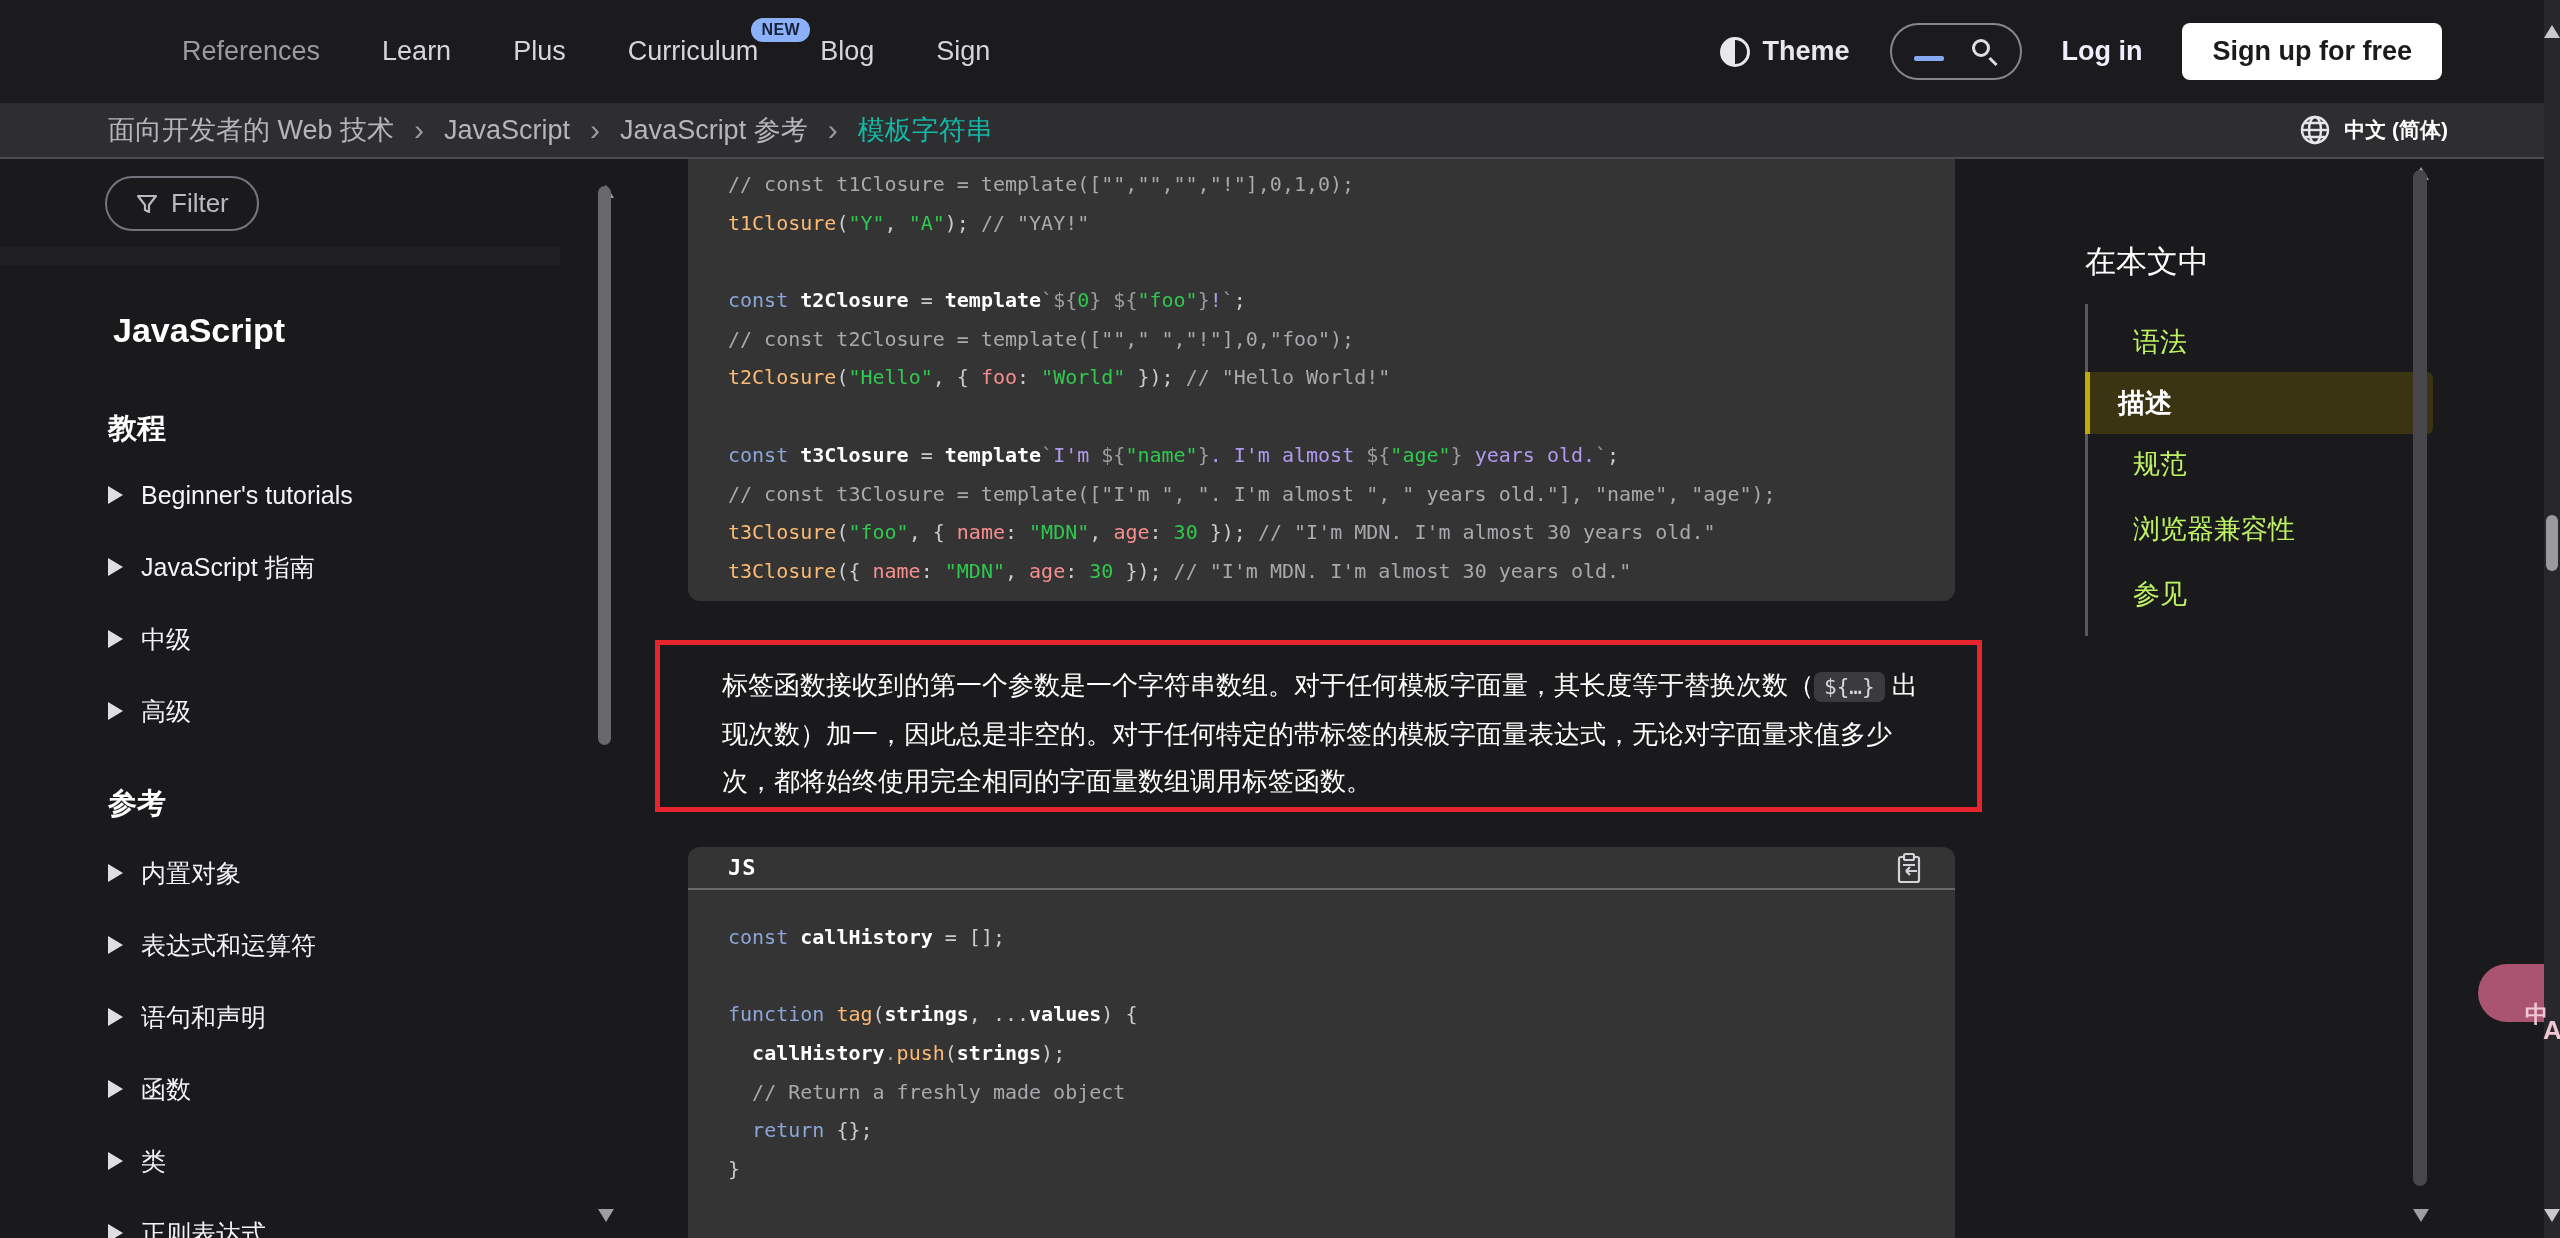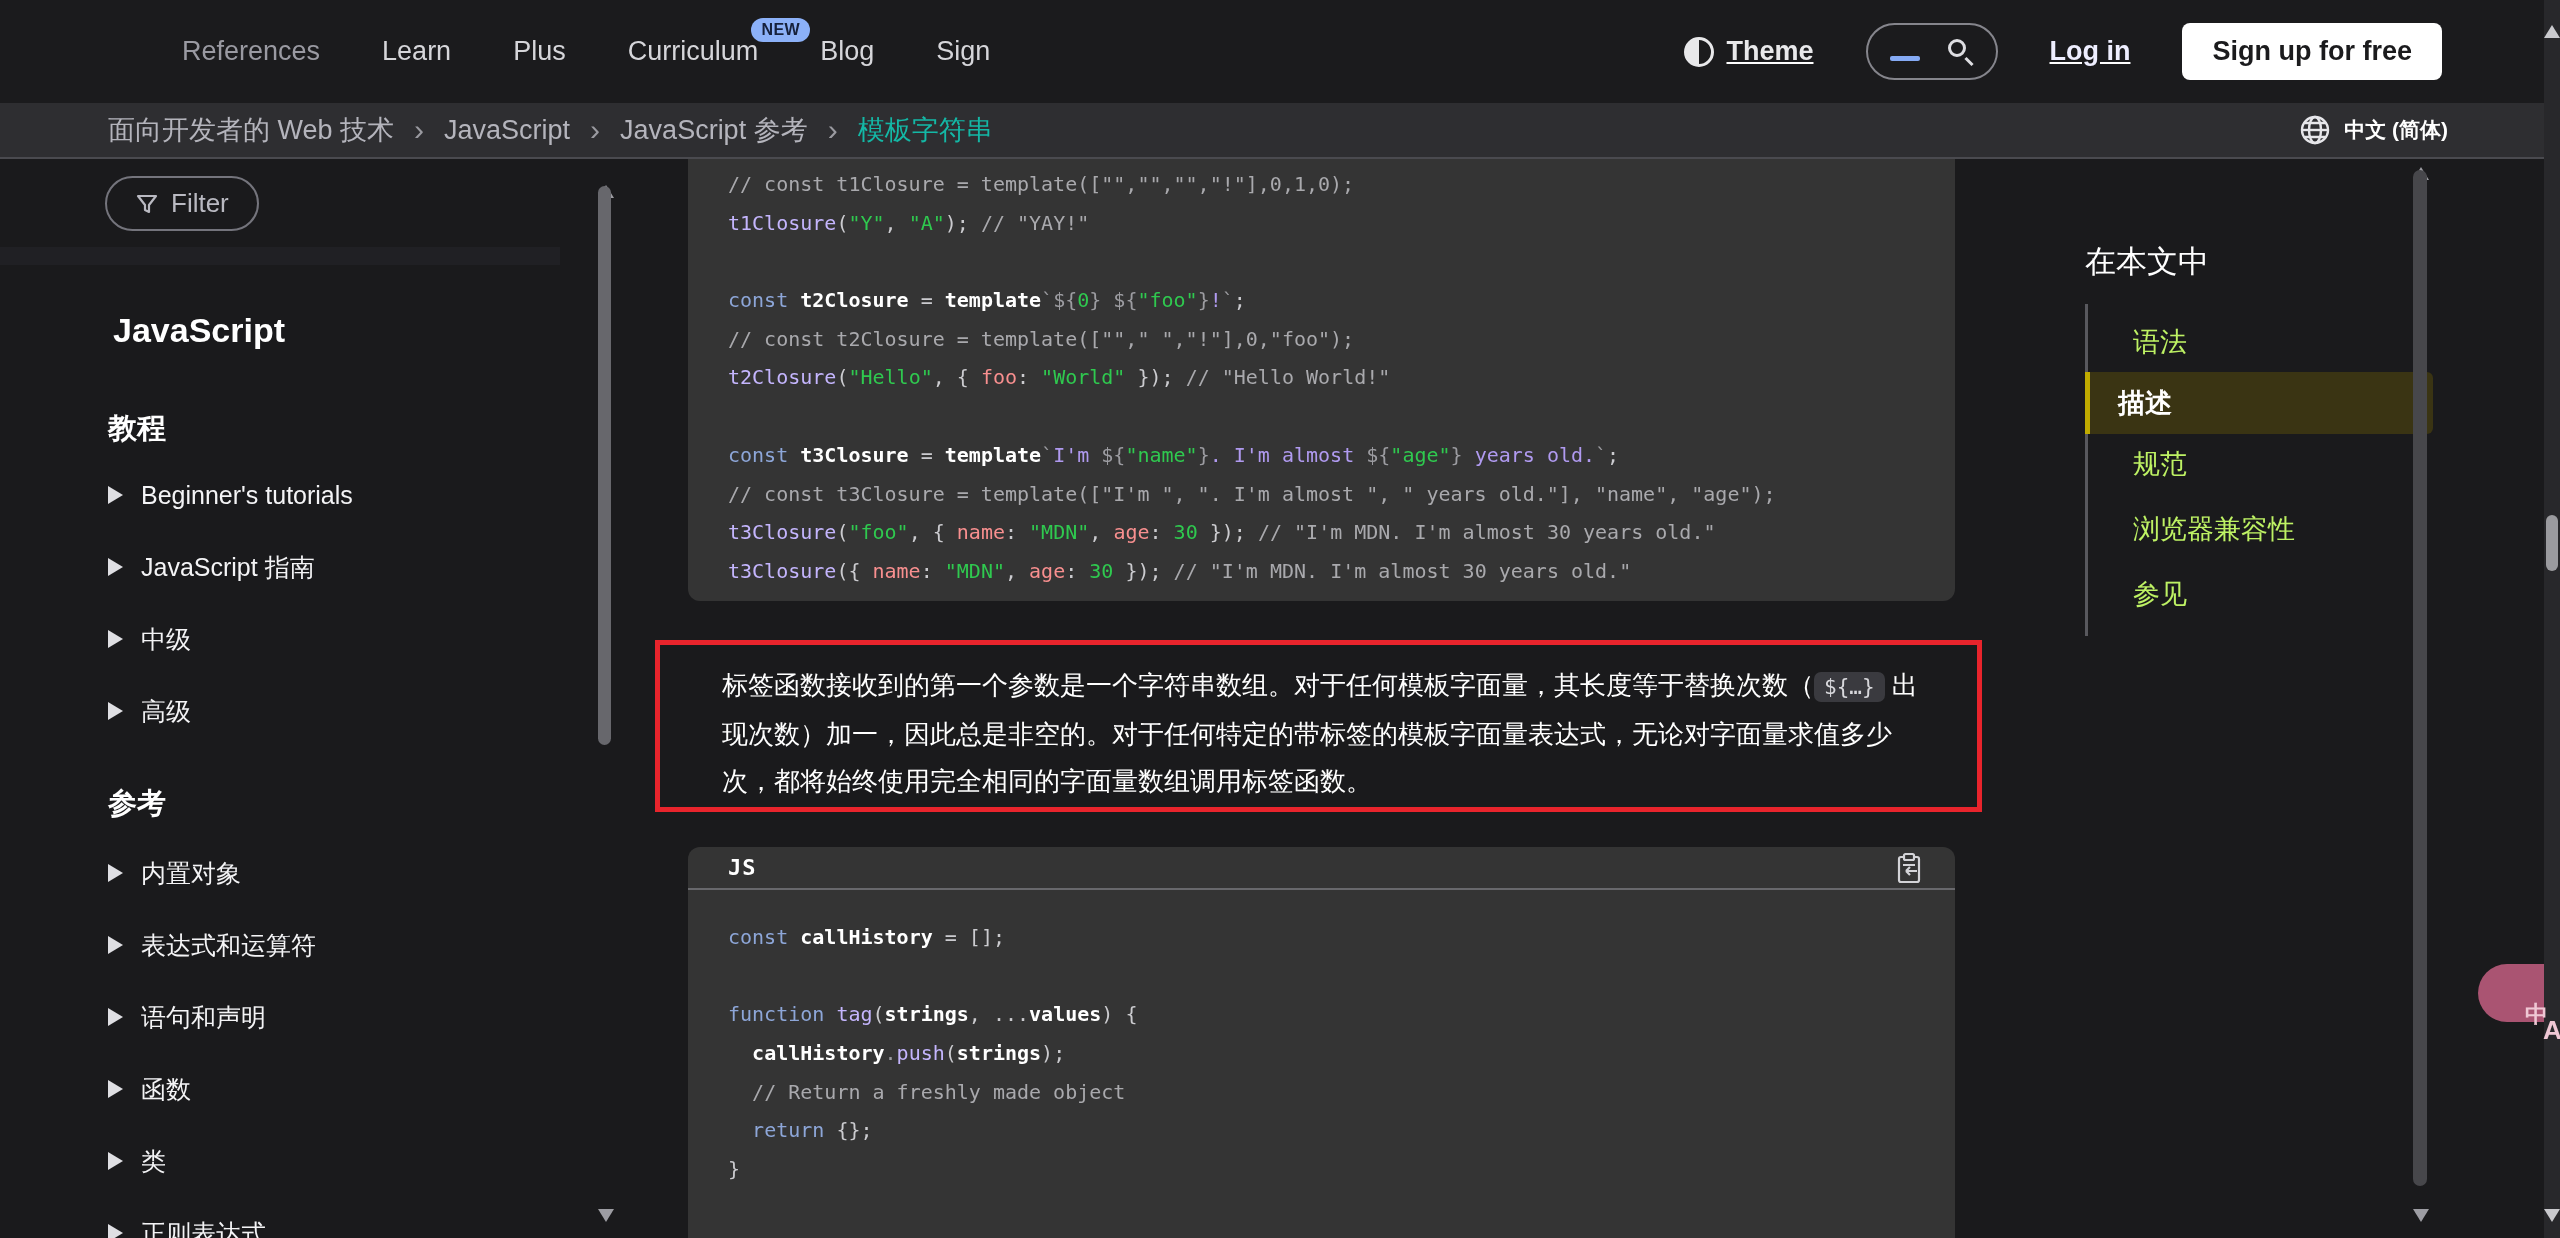--- a/index.html
+++ b/index.html
@@ -13,21 +13,21 @@
   .logo-m { display:flex; gap:6px; height:44px; align-items:stretch; margin-bottom:2px; }
   .logo-m .bar { width:9px; background:#85aaf4; }
   .logo-m .sk { transform:skewX(-14deg); }
   .logo-text { font-family:"DejaVu Serif","Liberation Serif",serif; font-weight:700; font-size:34px; color:#fff; line-height:1; }
   .logo-us { width:34px; height:7px; background:#85aaf4; margin-bottom:-8px; margin-left:4px; }
   .nav { display:flex; align-items:center; gap:62px; margin-left:82px; }
   .nav-item { font-size:27px; color:#d6d6da; cursor:pointer; position:relative; }
   .nav-item.dim { color:#9a9aa2; }
   .badge { position:absolute; top:-18px; right:-52px; background:#8cb1f8; color:#16213c;
     font-size:16px; font-weight:700; padding:3px 10px; border-radius:999px; letter-spacing:.5px; }
-  .hdr-right { margin-left:auto; display:flex; align-items:center; gap:52px;text-decoration:underline; }
+  .hdr-right { margin-left:auto; display:flex; align-items:center; gap:40px; }
   .theme-btn { display:flex; align-items:center; gap:12px; cursor:pointer; }
   .theme-icon { width:30px; height:30px; border-radius:50%; border:3px solid #e8e8ea;
     background:linear-gradient(90deg,#e8e8ea 0 50%, transparent 50% 100%); }
   .theme-label { font-size:27px; font-weight:700; color:#e8e8ea; }
   .search-pill { width:132px; height:57px; border:2px solid #85858c; border-radius:999px;
     display:flex; align-items:center; justify-content:space-between; padding:0 22px; cursor:text; }
   .search-us { width:30px; height:5px; background:#85aaf4; margin-top:14px; border-radius:2px; }
   .mag { position:relative; width:26px; height:26px; }
   .mag .lens { position:absolute; left:0; top:0; width:18px; height:18px; border:3px solid #dedee2; border-radius:50%; }
   .mag .tail { position:absolute; width:10px; height:3px; background:#dedee2; transform:rotate(45deg); left:16px; top:21px; }
@@ -68,21 +68,21 @@
   .codeblock { background:#343434; width:1267px;
     font-family:"DejaVu Sans Mono","Liberation Mono",monospace; font-size:20px; }
   .code1 { position:absolute; left:0; top:0; height:442px; border-radius:0 0 12px 12px; padding:6px 36px 0 40px; overflow:hidden; }
   .code2 { position:absolute; left:0; top:688px; height:391px; border-radius:12px 12px 0 0; overflow:hidden; }
   .code2-head { height:43px; border-bottom:2px solid #68686c; display:flex; align-items:center;
     padding:0 32px 0 40px; }
   .code2-label { font-size:22px; font-weight:700; color:#fff; letter-spacing:1px; }
   .copy-btn { margin-left:auto; cursor:pointer; background:none; border:none; display:flex; }
   .code2-body { padding:28px 36px 0 40px; }
   .code-line { white-space:pre; height:38.7px; line-height:38.7px; }
-  .tk-cm{color:#a9a9ad} .tk-kw{color:#8da6d8} .tk-fn{color:#c4b5fd} .tk-str{color:#2fc94f}
+  .tk-cm{color:#a9a9ad} .tk-kw{color:#8da6d8} .tk-fn{color:#fdba74} .tk-str{color:#2fc94f}
   .tk-tpl{color:#b09af0} .tk-vr{color:#fff;font-weight:700} .tk-pr{color:#f88f8f}
   .tk-pu{color:#cbcbcf} .tk-p2{color:#9c9ca1} .tk-tx{color:#fff}
 
   .redbox { position:absolute; left:-33px; top:481px; width:1327px; height:172px;
     border:5px solid #e8242c; padding:17px 58px 0 62px; }
   .redbox p { font-size:26px; line-height:47px; color:#fff; }
   .inline-code { font-family:"DejaVu Sans Mono","Liberation Mono",monospace; font-size:21px;
     background:#3a3a3f; color:#d8d8dc; border-radius:7px; padding:3px 10px; }
 
   

